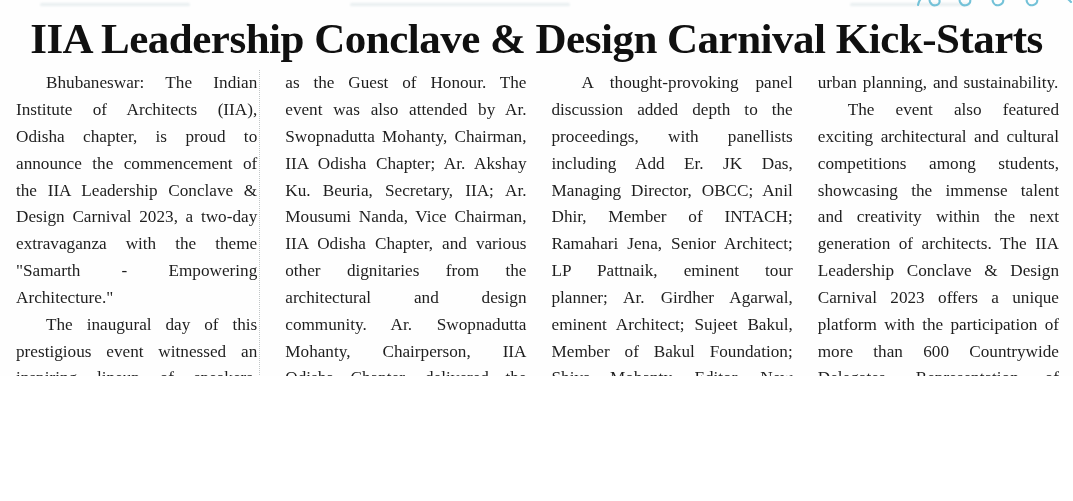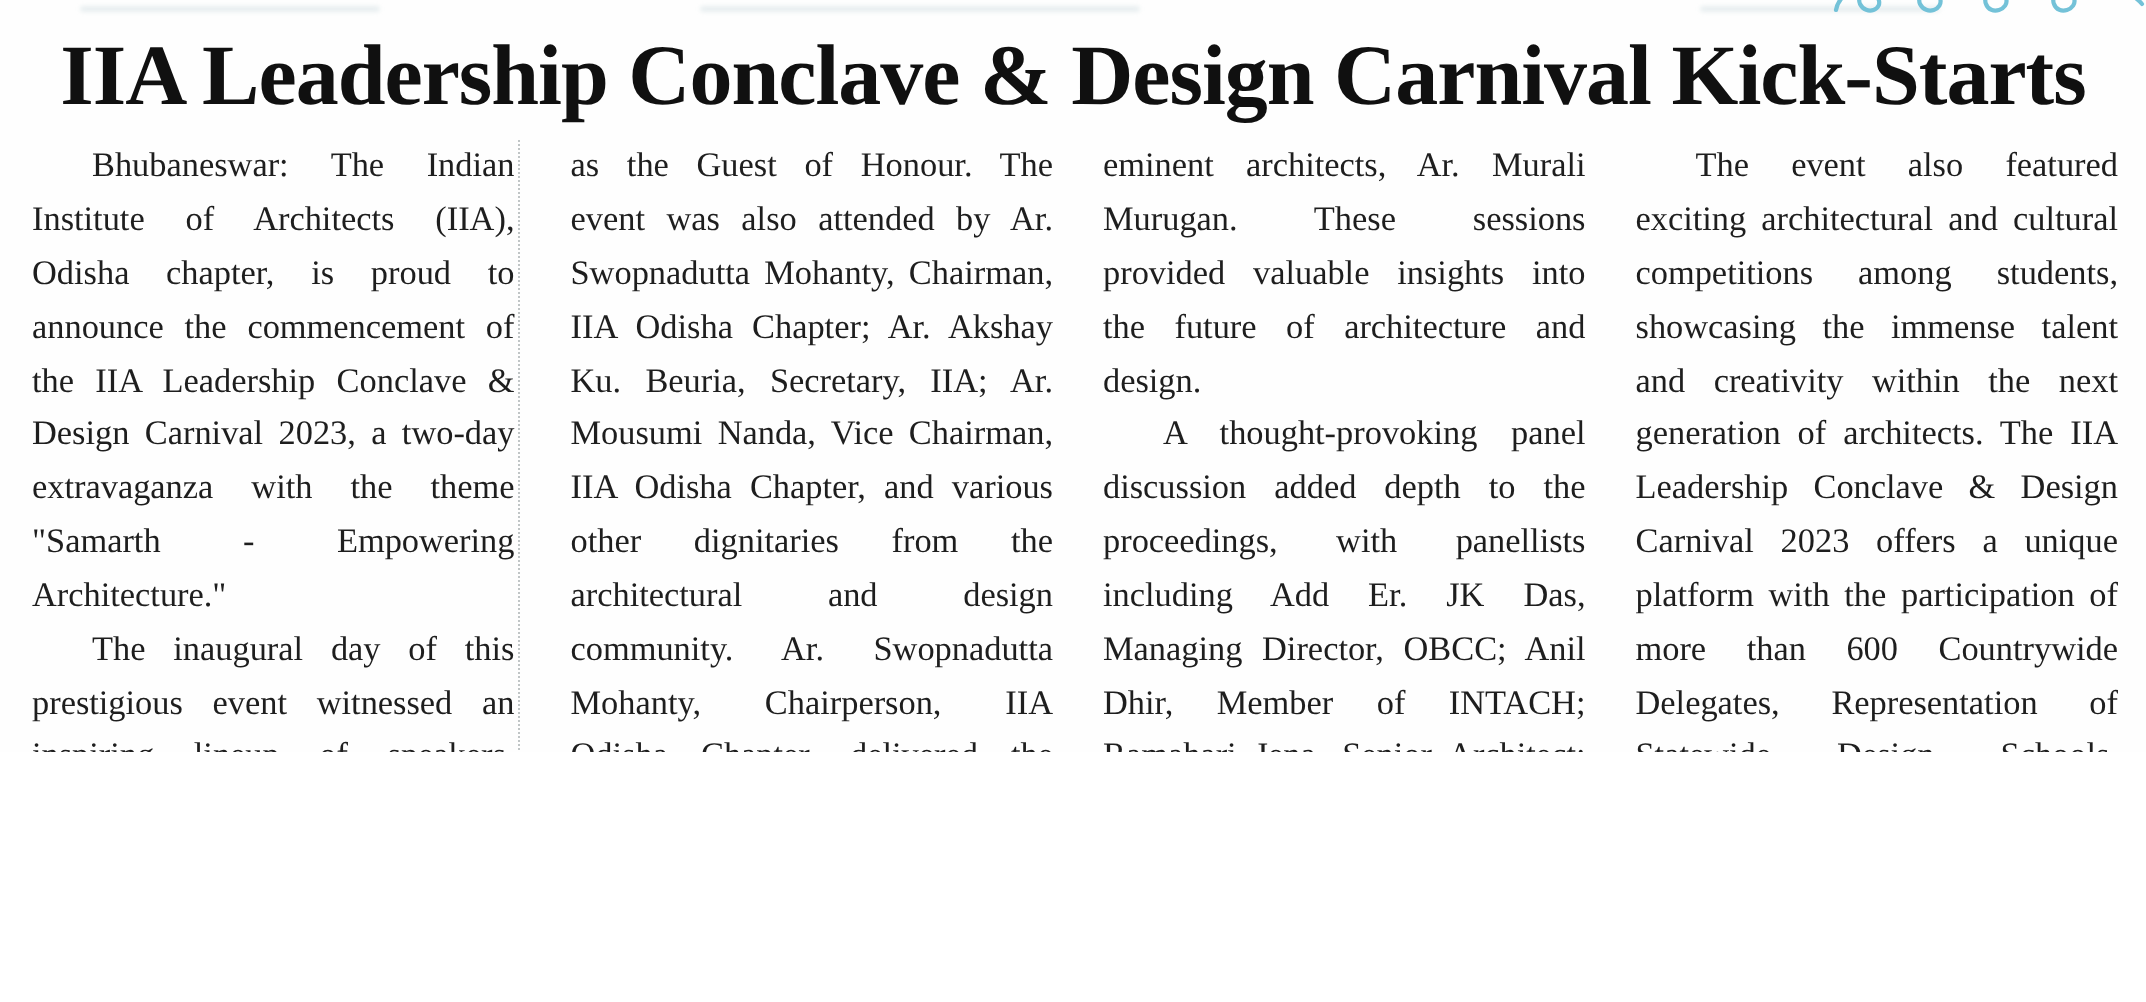--- a/index.html
+++ b/index.html
@@ -70,21 +70,21 @@
 
   <div class="columns">
       <div class="column first">
         <p class="para indent"><b class="lead">Bhubaneswar:</b><span> The Indian Institute of Architects (IIA), Odisha chapter, is proud to announce the commencement of the IIA Leadership Conclave &amp; Design Carnival 2023, a two-day extravaganza with the theme "Samarth - Empowering Architecture."</span></p>
         <p class="para indent">The inaugural day of this prestigious event witnessed an inspiring lineup of speakers, dignitaries, technical sessions, panel discussions, competitions, cultural programs, and a captivating musical night. Anu Garg, Development Commissioner and ACS graced the event as the Chief Guest. Ar. Villas Avachat, President, IIA, added prestige to the occasion</p>
       </div>
       <div class="column">
         <p class="para">as the Guest of Honour. The event was also attended by Ar. Swopnadutta Mohanty, Chairman, IIA Odisha Chapter; Ar. Akshay Ku. Beuria, Secretary, IIA; Ar. Mousumi Nanda, Vice Chairman, IIA Odisha Chapter, and various other dignitaries from the architectural and design community. Ar. Swopnadutta Mohanty, Chairperson, IIA Odisha Chapter, delivered the warm welcome address, setting the stage for a day filled with enriching experiences and discussions. The first day featured two engaging technical sessions. The first inaugural session was led by the master architect, Ar. Sanjay Mohe, while the second technical session was helmed by the</p>
       </div>
       <div class="column">
-        <p class="para">eminent architects, Ar. Murali Murugan. These sessions provided valuable insights into the future of architecture and design.</p>
         <p class="para indent">A thought-provoking panel discussion added depth to the proceedings, with panellists including Add Er. JK Das, Managing Director, OBCC; Anil Dhir, Member of INTACH; Ramahari Jena, Senior Architect; LP Pattnaik, eminent tour planner; Ar. Girdher Agarwal, eminent Architect; Sujeet Bakul, Member of Bakul Foundation; Shiva Mohanty, Editor, New Indian Express; and Ar. Sangram Mohanty, Senior Architect. Their discussions touched upon various aspects of architecture,</p>
       </div>
       <div class="column">
+        <p class="para">urban planning, and sustainability.</p>
         <p class="para indent">The event also featured exciting architectural and cultural competitions among students, showcasing the immense talent and creativity within the next generation of architects. The IIA Leadership Conclave &amp; Design Carnival 2023 offers a unique platform with the participation of more than 600 Countrywide Delegates, Representation of Statewide Design Schools, Involvement of more than 200 Students of Architecture, Plenary Sessions featuring panel discussions with industry stakeholders and participation from Industry partners.</p>
       </div>
     </div>
 
 </div>
 
 </body></html>

